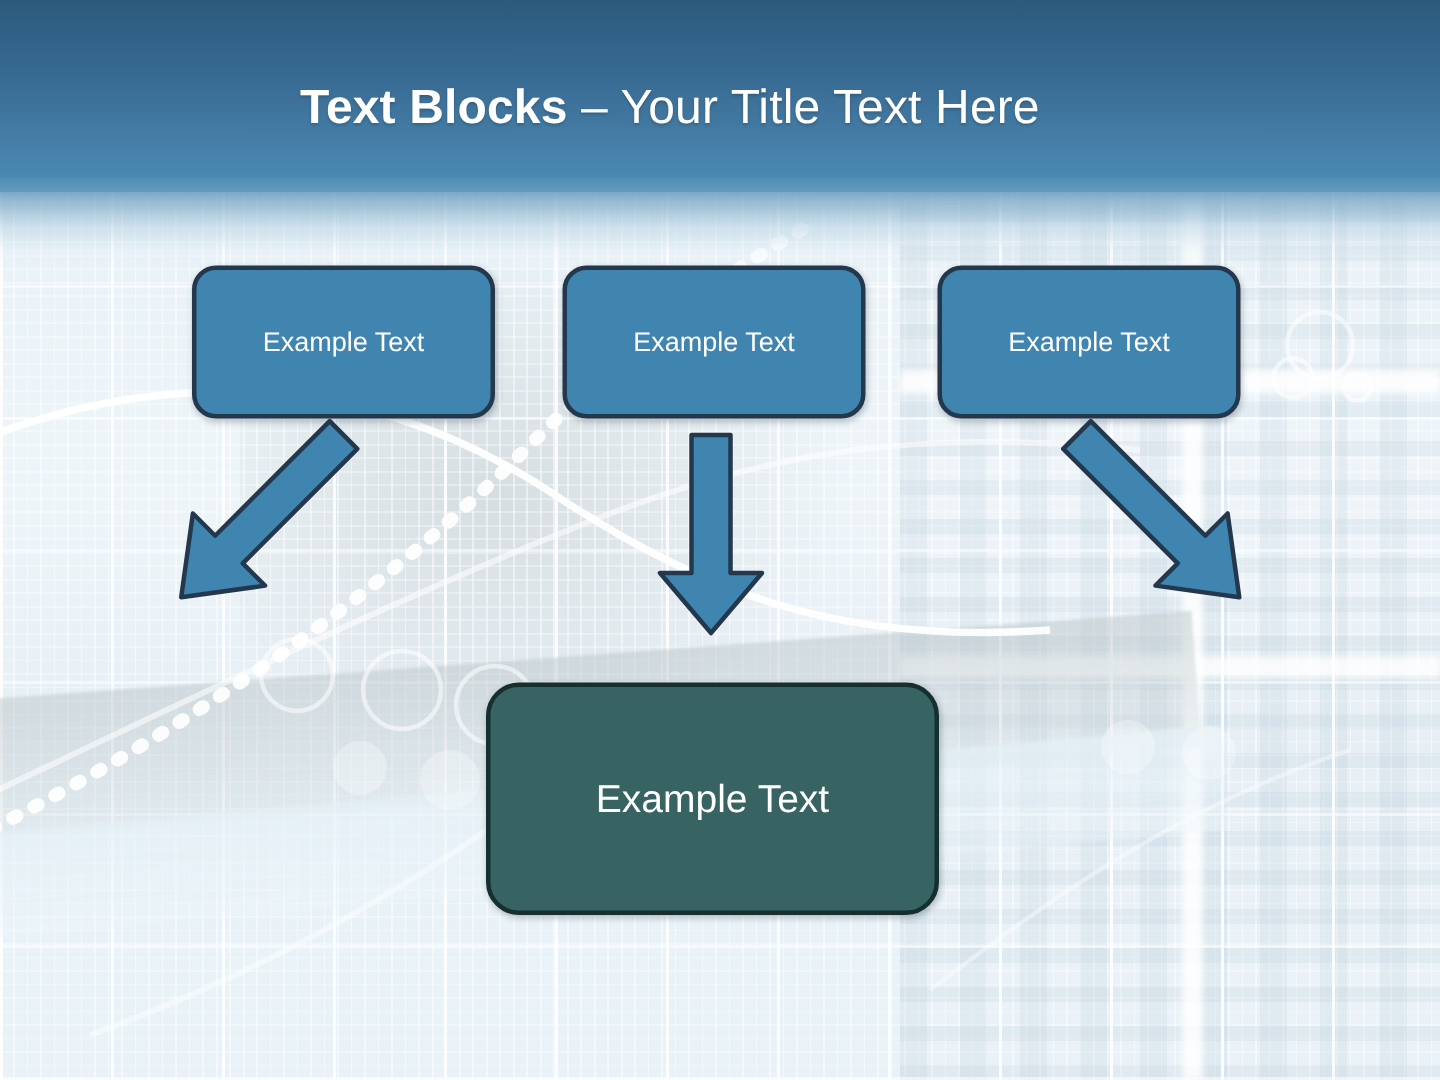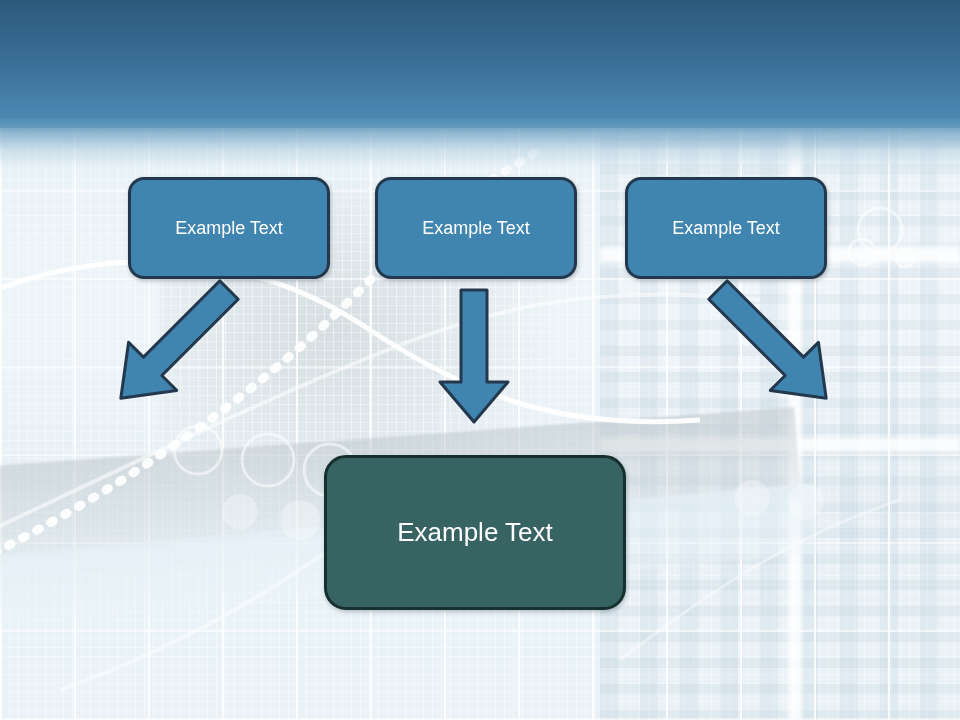--- a/index.html
+++ b/index.html
@@ -210,20 +210,23 @@
       <circle cx="360" cy="528" r="20"></circle>
       <circle cx="240" cy="512" r="18"></circle>
       <circle cx="752" cy="498" r="18"></circle>
       <circle cx="806" cy="502" r="18"></circle>
     </g>
   </svg>
 
   <div class="header-band"></div>
   <div class="header-fade"></div>
 
+  <div class="slide-title">
+    <span class="t-bold">Text Blocks </span><span class="t-norm">– Your Title Text Here</span>
+  </div>
 
   <svg class="arrows-svg" width="960" height="720" viewBox="0 0 960 720">
 
     <g transform="translate(229,290) rotate(45)">
       <path d="M -13 0 L 13 0 L 13 108 L 34 108 L 0 153 L -34 108 L -13 108 Z" fill="#4084b0" stroke="#23384c" stroke-width="3" stroke-linejoin="round"></path>
     </g>
 
     <g transform="translate(474,290)">
       <path d="M -13 0 L 13 0 L 13 92 L 34 92 L 0 132 L -34 92 L -13 92 Z" fill="#4084b0" stroke="#23384c" stroke-width="3" stroke-linejoin="round"></path>
     </g>

